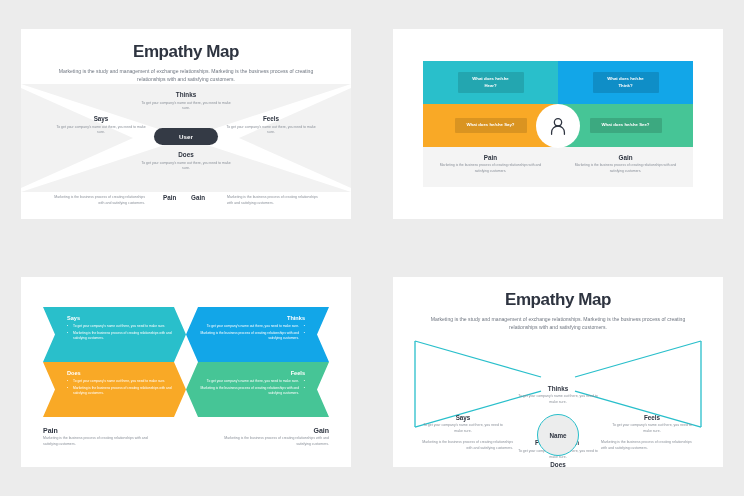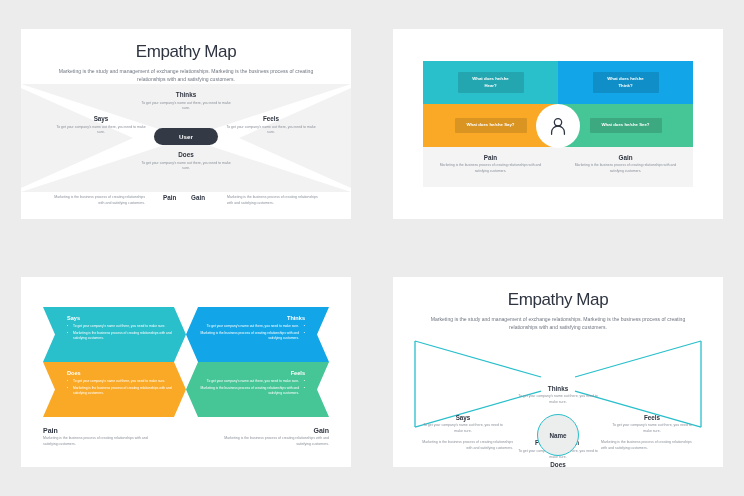--- a/index.html
+++ b/index.html
@@ -21,21 +21,21 @@
     position: relative;
     width: 330px; height: 190px;
     background: #ffffff;
     overflow: hidden;
   }
 
   
   .title {
     text-align: center;
     font-size: 17px;
-    font-weight: normal;
+    font-weight: bold;
     color: #2e3440;
     letter-spacing: -0.4px;
     margin-top: 13px;
   }
   .subtitle {
     text-align: center;
     font-size: 5.1px;
     line-height: 1.65;
     color: #6f7680;
     margin: 5px auto 0;

